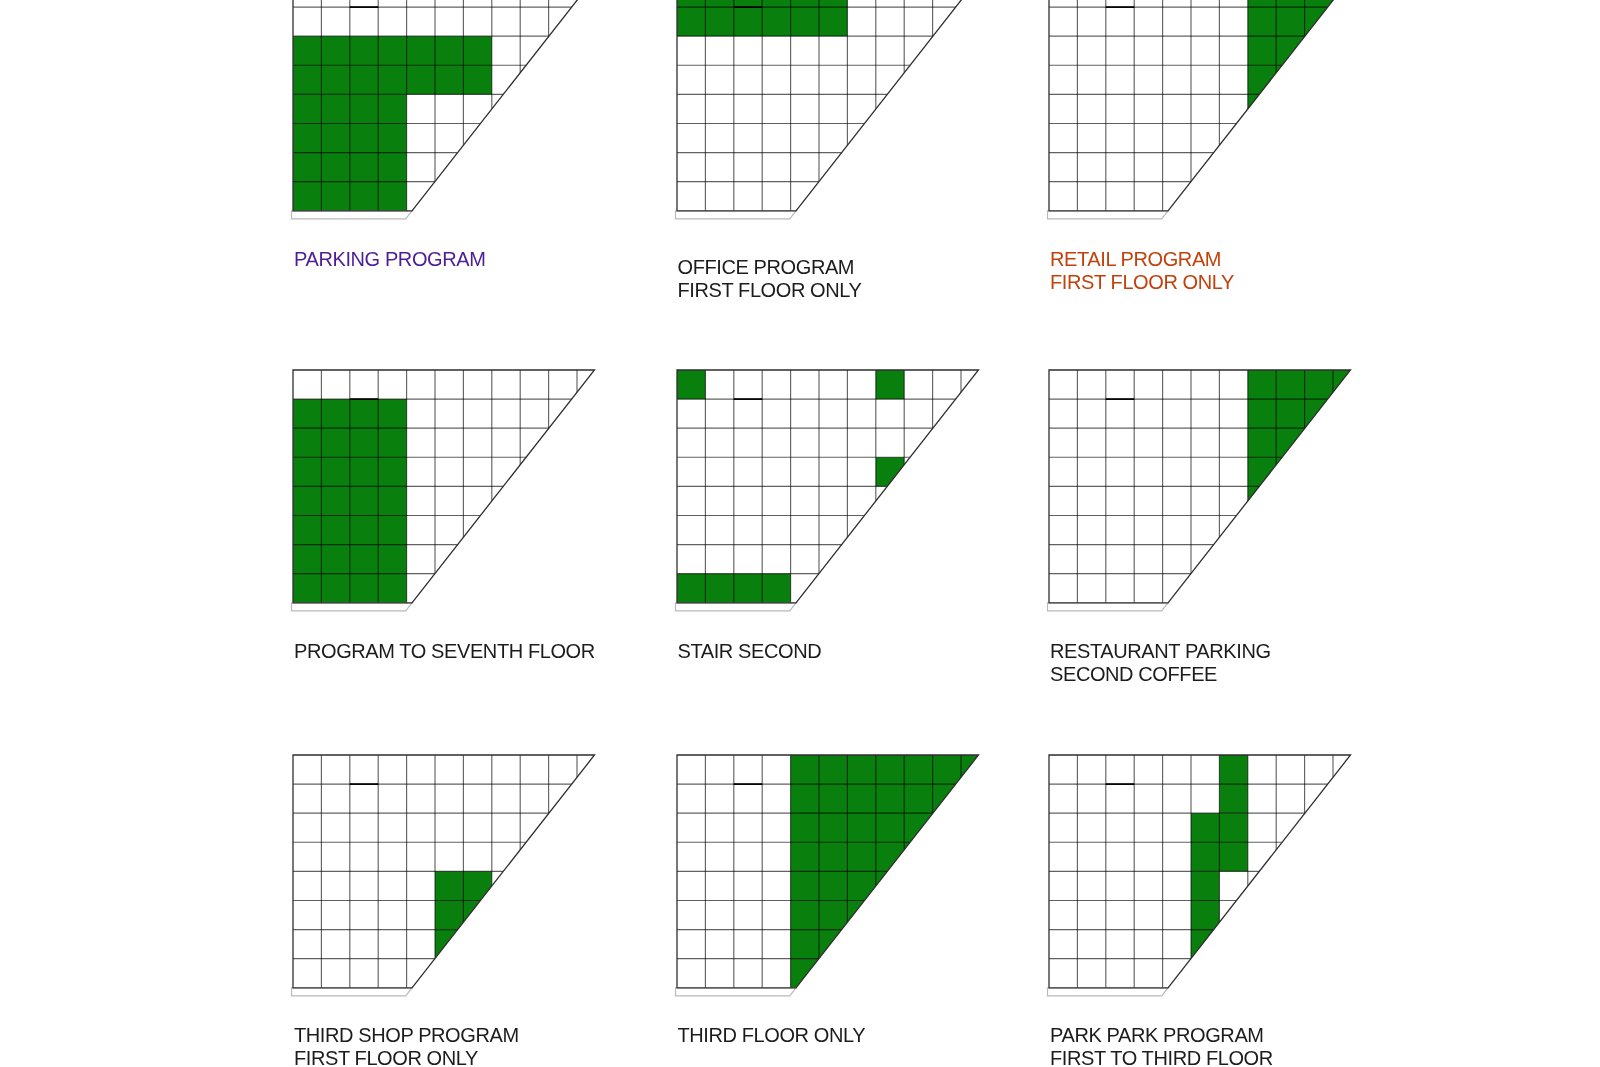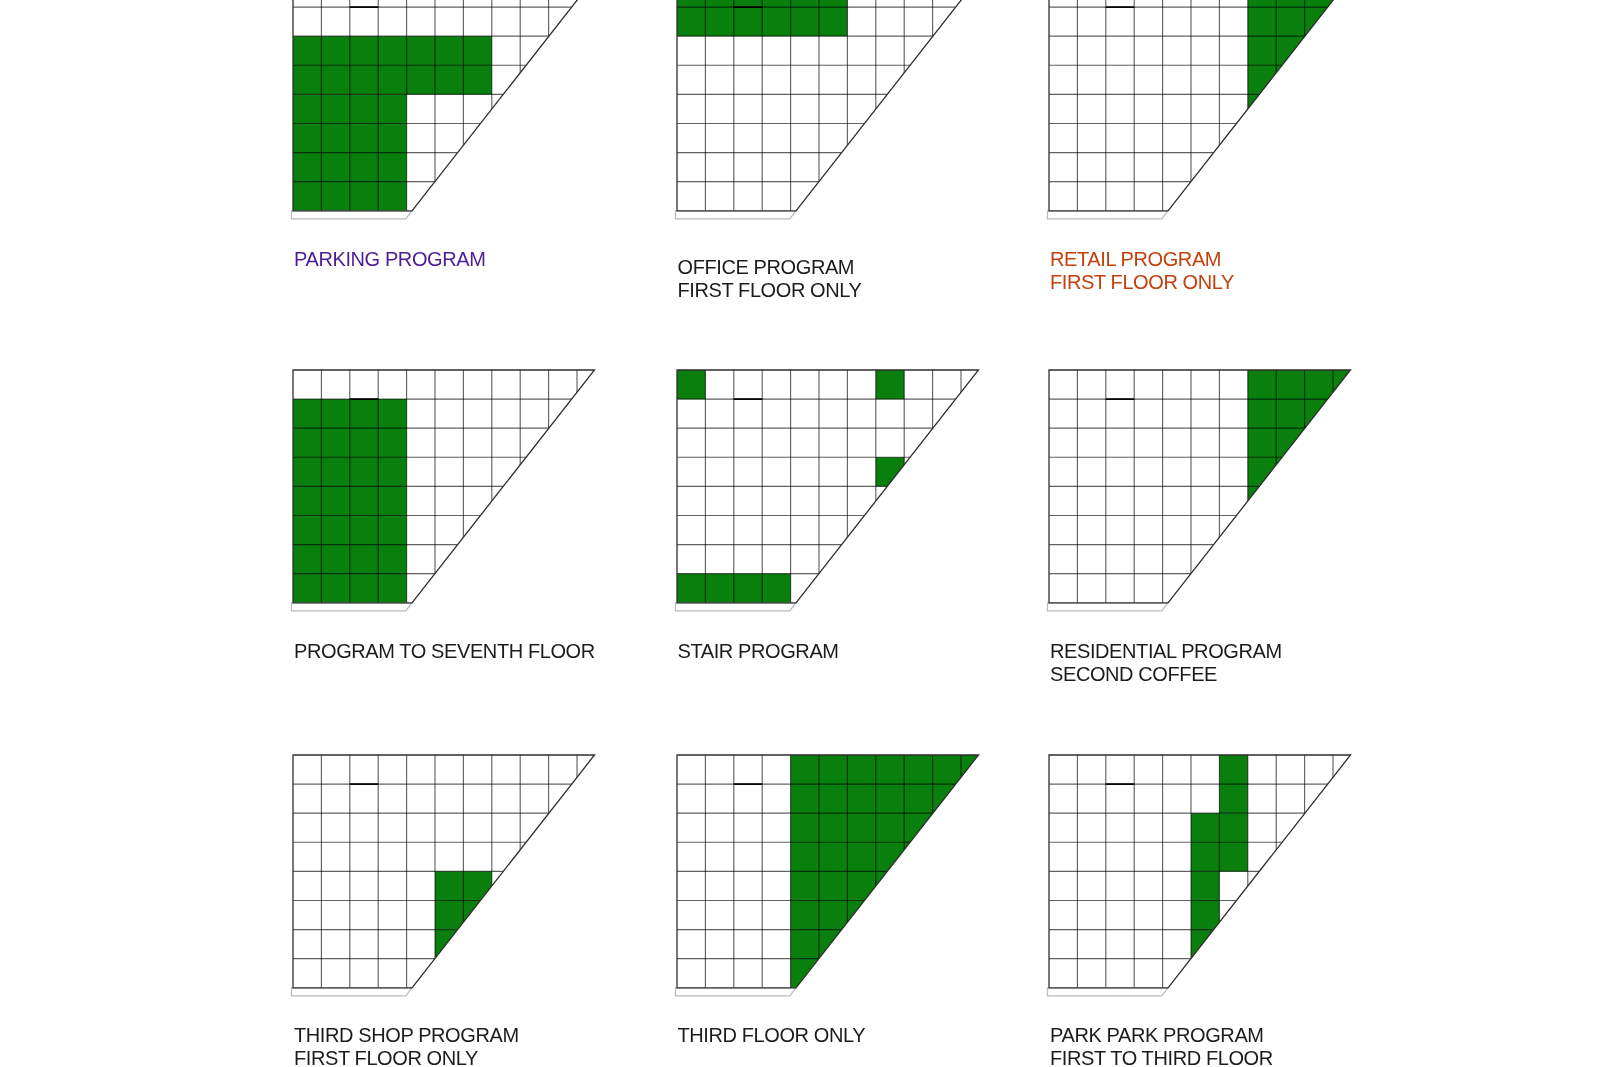--- a/index.html
+++ b/index.html
@@ -222,21 +222,21 @@
           <line x1="0" y1="116.4" x2="301.5" y2="116.4"></line>
           <line x1="0" y1="145.5" x2="301.5" y2="145.5"></line>
           <line x1="0" y1="174.60000000000002" x2="301.5" y2="174.60000000000002"></line>
           <line x1="0" y1="203.70000000000002" x2="301.5" y2="203.70000000000002"></line>
         </g>
         <polygon points="0,0 301.5,0 119,232.8 0,232.8" fill="none" stroke="#2e2e2e" stroke-width="1.3"></polygon>
         <line x1="56.8" y1="29.1" x2="85.19999999999999" y2="29.1" stroke="#000000" stroke-width="1.7"></line>
       </svg>
     </figure>
     <div class="diagram-label" style="left: 677.5px; top: 639.5px; color: rgb(28, 28, 28);">
-      <div>STAIR PROGRAM</div>
+      <div>STAIR SECOND</div>
     </div>
     <figure class="diagram" style="left: 1045px; top: 366px;">
       <svg width="317.5" height="248.8" viewBox="-4 -4 317.5 248.8">
         <defs>
           <clipPath id="clip-restaurant">
             <polygon points="0,0 301.5,0 119,232.8 0,232.8"></polygon>
           </clipPath>
         </defs>
         <polygon points="-1.5,232.8 119,232.8 112.72852233676976,240.8 -1.5,240.8" fill="#ffffff" stroke="#b9b9b9" stroke-width="1.2"></polygon>
         <polygon points="0,0 301.5,0 119,232.8 0,232.8" fill="#ffffff"></polygon>
@@ -260,21 +260,21 @@
           <line x1="0" y1="116.4" x2="301.5" y2="116.4"></line>
           <line x1="0" y1="145.5" x2="301.5" y2="145.5"></line>
           <line x1="0" y1="174.60000000000002" x2="301.5" y2="174.60000000000002"></line>
           <line x1="0" y1="203.70000000000002" x2="301.5" y2="203.70000000000002"></line>
         </g>
         <polygon points="0,0 301.5,0 119,232.8 0,232.8" fill="none" stroke="#2e2e2e" stroke-width="1.3"></polygon>
         <line x1="56.8" y1="29.1" x2="85.19999999999999" y2="29.1" stroke="#000000" stroke-width="1.7"></line>
       </svg>
     </figure>
     <div class="diagram-label" style="left: 1050px; top: 639.5px; color: rgb(28, 28, 28);">
-      <div>RESIDENTIAL PROGRAM</div>
+      <div>RESTAURANT PARKING</div>
       <div>SECOND COFFEE</div>
     </div>
     <figure class="diagram" style="left: 289px; top: 751px;">
       <svg width="317.5" height="248.8" viewBox="-4 -4 317.5 248.8">
         <defs>
           <clipPath id="clip-coffee-shop">
             <polygon points="0,0 301.5,0 119,232.8 0,232.8"></polygon>
           </clipPath>
         </defs>
         <polygon points="-1.5,232.8 119,232.8 112.72852233676976,240.8 -1.5,240.8" fill="#ffffff" stroke="#b9b9b9" stroke-width="1.2"></polygon>

